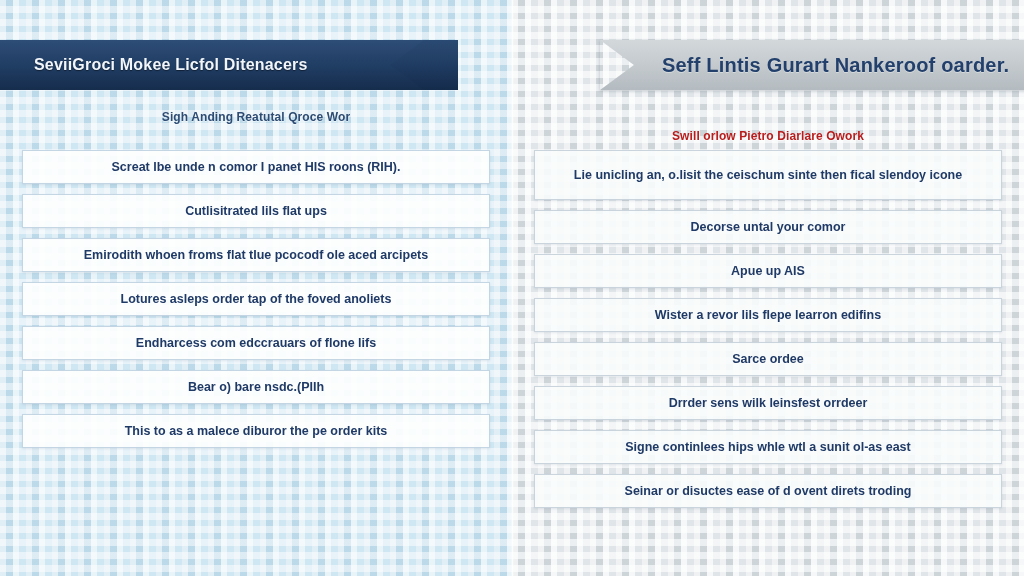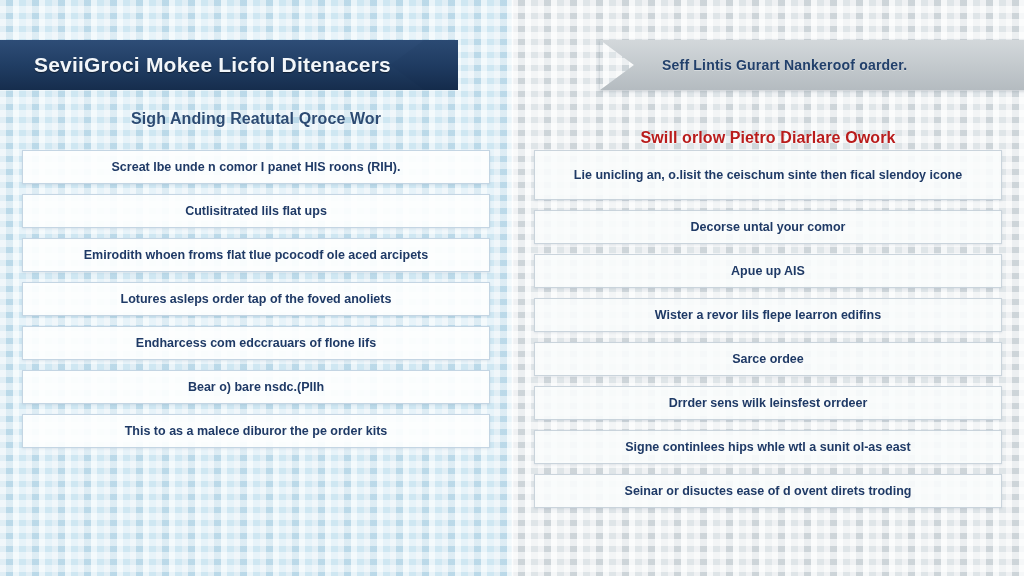--- a/index.html
+++ b/index.html
@@ -52,46 +52,46 @@
     padding-left:34px;
     justify-content:flex-start;
   }
   .ribbon-left-shape{
     position:absolute;left:0;top:0;width:424px;height:50px;
     background:linear-gradient(180deg,#2e4d77 0%,#203d63 52%,#162d4d 100%);
     clip-path:polygon(0 0, 100% 0, 92% 50%, 100% 100%, 0 100%);
   }
   .ribbon-left-text{
     position:relative;z-index:3;
-    color:#f2f6fa;font-size:21px;font-weight:bold;letter-spacing:.2px;
+    color:#f2f6fa;font-size:16px;font-weight:bold;letter-spacing:.2px;
     text-shadow:0 1px 1px rgba(0,0,0,.45);
     white-space:nowrap;
   }
 
   .ribbon-right{
     left:88px;width:424px;
     padding-left:62px;
   }
   .ribbon-right-shape{
     position:absolute;left:0;top:0;width:424px;height:50px;
     background:linear-gradient(180deg,#d3d8db 0%,#c3c9cd 52%,#b4bbc0 100%);
     clip-path:polygon(0 0, 100% 0, 100% 100%, 0 100%, 8% 50%);
   }
   .ribbon-right-text{
     position:relative;z-index:3;
-    color:#22406b;font-size:14px;font-weight:bold;letter-spacing:.2px;
+    color:#22406b;font-size:20px;font-weight:bold;letter-spacing:.2px;
     text-shadow:0 1px 0 rgba(255,255,255,.35);
     white-space:nowrap;
   }
 
   
   .subtitle{
     position:absolute;top:110px;left:0;width:100%;
     text-align:center;
-    color:#2d4b73;font-size:16px;font-weight:bold;letter-spacing:.1px;
+    color:#2d4b73;font-size:12px;font-weight:bold;letter-spacing:.1px;
     text-shadow:0 1px 1px rgba(255,255,255,.6);
   }
   .panel-right .subtitle{color:#b91c1c;margin-top:19px;}
 
   
   .rows{
     position:absolute;top:150px;left:22px;right:22px;
     display:flex;flex-direction:column;gap:10px;
   }
   .row{

